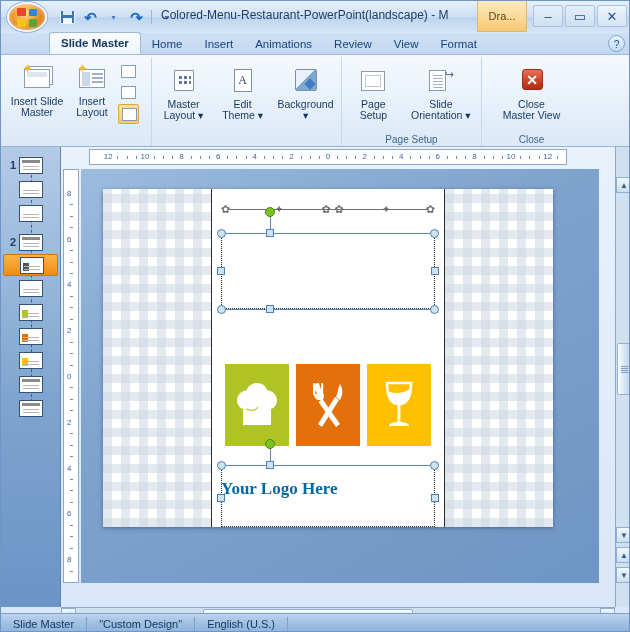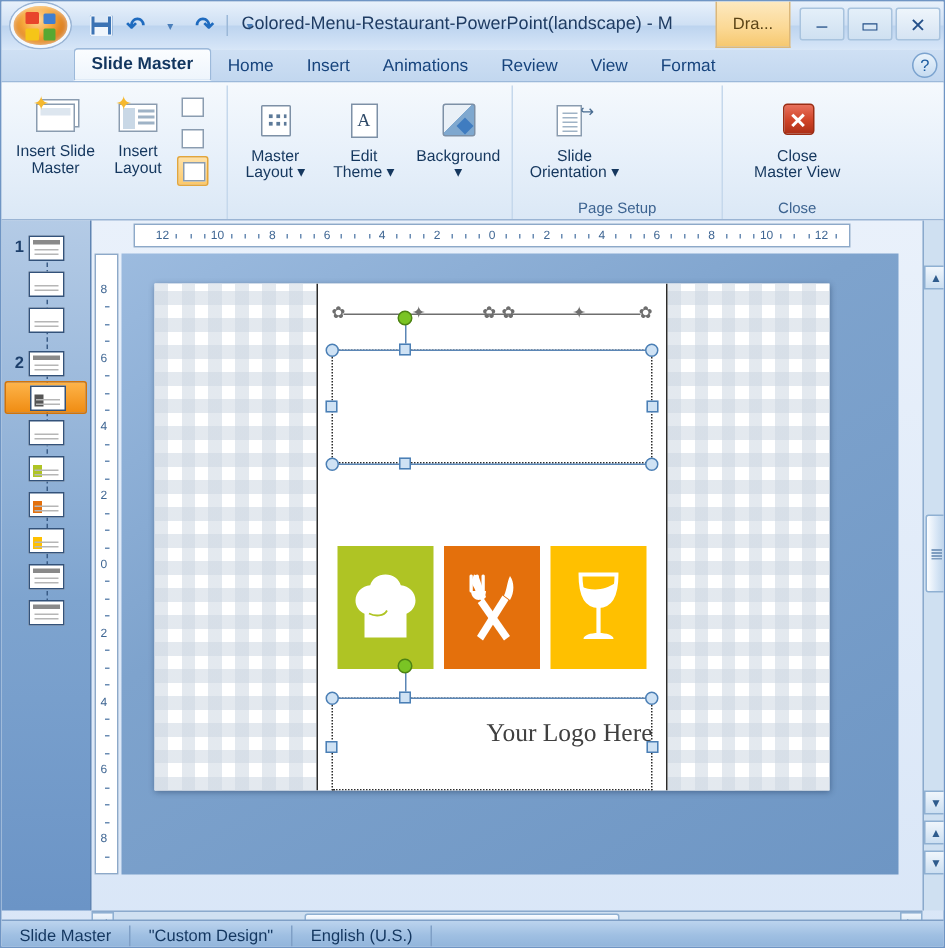--- a/index.html
+++ b/index.html
@@ -232,22 +232,22 @@
     position:absolute; left:118px; right:118px; top:42px; height:76px;
     display:flex; align-items:center; justify-content:center;
     font-family:"Liberation Serif", serif;
     font-style:italic; font-size:54px; color:#1a1a1a;
     letter-spacing:-1px;
   }
   .tiles { position:absolute; left:122px; right:122px; top:175px; height:82px; display:flex; gap:7px; }
   .tile { flex:1; display:flex; align-items:center; justify-content:center; }
   .logo-text {
     position:absolute; left:118px; right:118px; top:290px;
-    text-align:right; font-family:"Liberation Serif", serif;
-    font-size:17px; color:#404040;
+    text-align:left; font-family:"Liberation Serif", serif;
+    font-size:17px; color:#0369a1;font-weight:bold;
   }
 
   
   .sel-box { position:absolute; border:1px dotted #2b2b2b; }
   .sel-line { position:absolute; background:#5b86b5; }
   .h-circle {
     position:absolute; width:9px;height:9px;border-radius:50%;
     background:#cfe2f4; border:1px solid #4b7fb5;
   }
   .h-square {
@@ -458,20 +458,29 @@
             <div>Background</div>
             <div>▾</div>
           </div>
         </div>
       </div>
       <div class="rgroup-label"></div>
     </div>
 
     <div class="rgroup" style="width:140px">
       <div class="rgroup-body" style="padding-top:6px">
+        <div class="bigbtn">
+          <div class="ico">
+              <span class="ico-page"></span>
+            </div>
+          <div class="cap">
+            <div>Page</div>
+            <div>Setup</div>
+          </div>
+        </div>
         <div class="bigbtn" style="width:76px">
           <div class="ico">
               <span class="ico-orient"></span>
               <span class="ico-orient-arrow">↪</span>
             </div>
           <div class="cap">
             <div>Slide</div>
             <div>Orientation ▾</div>
           </div>
         </div>

